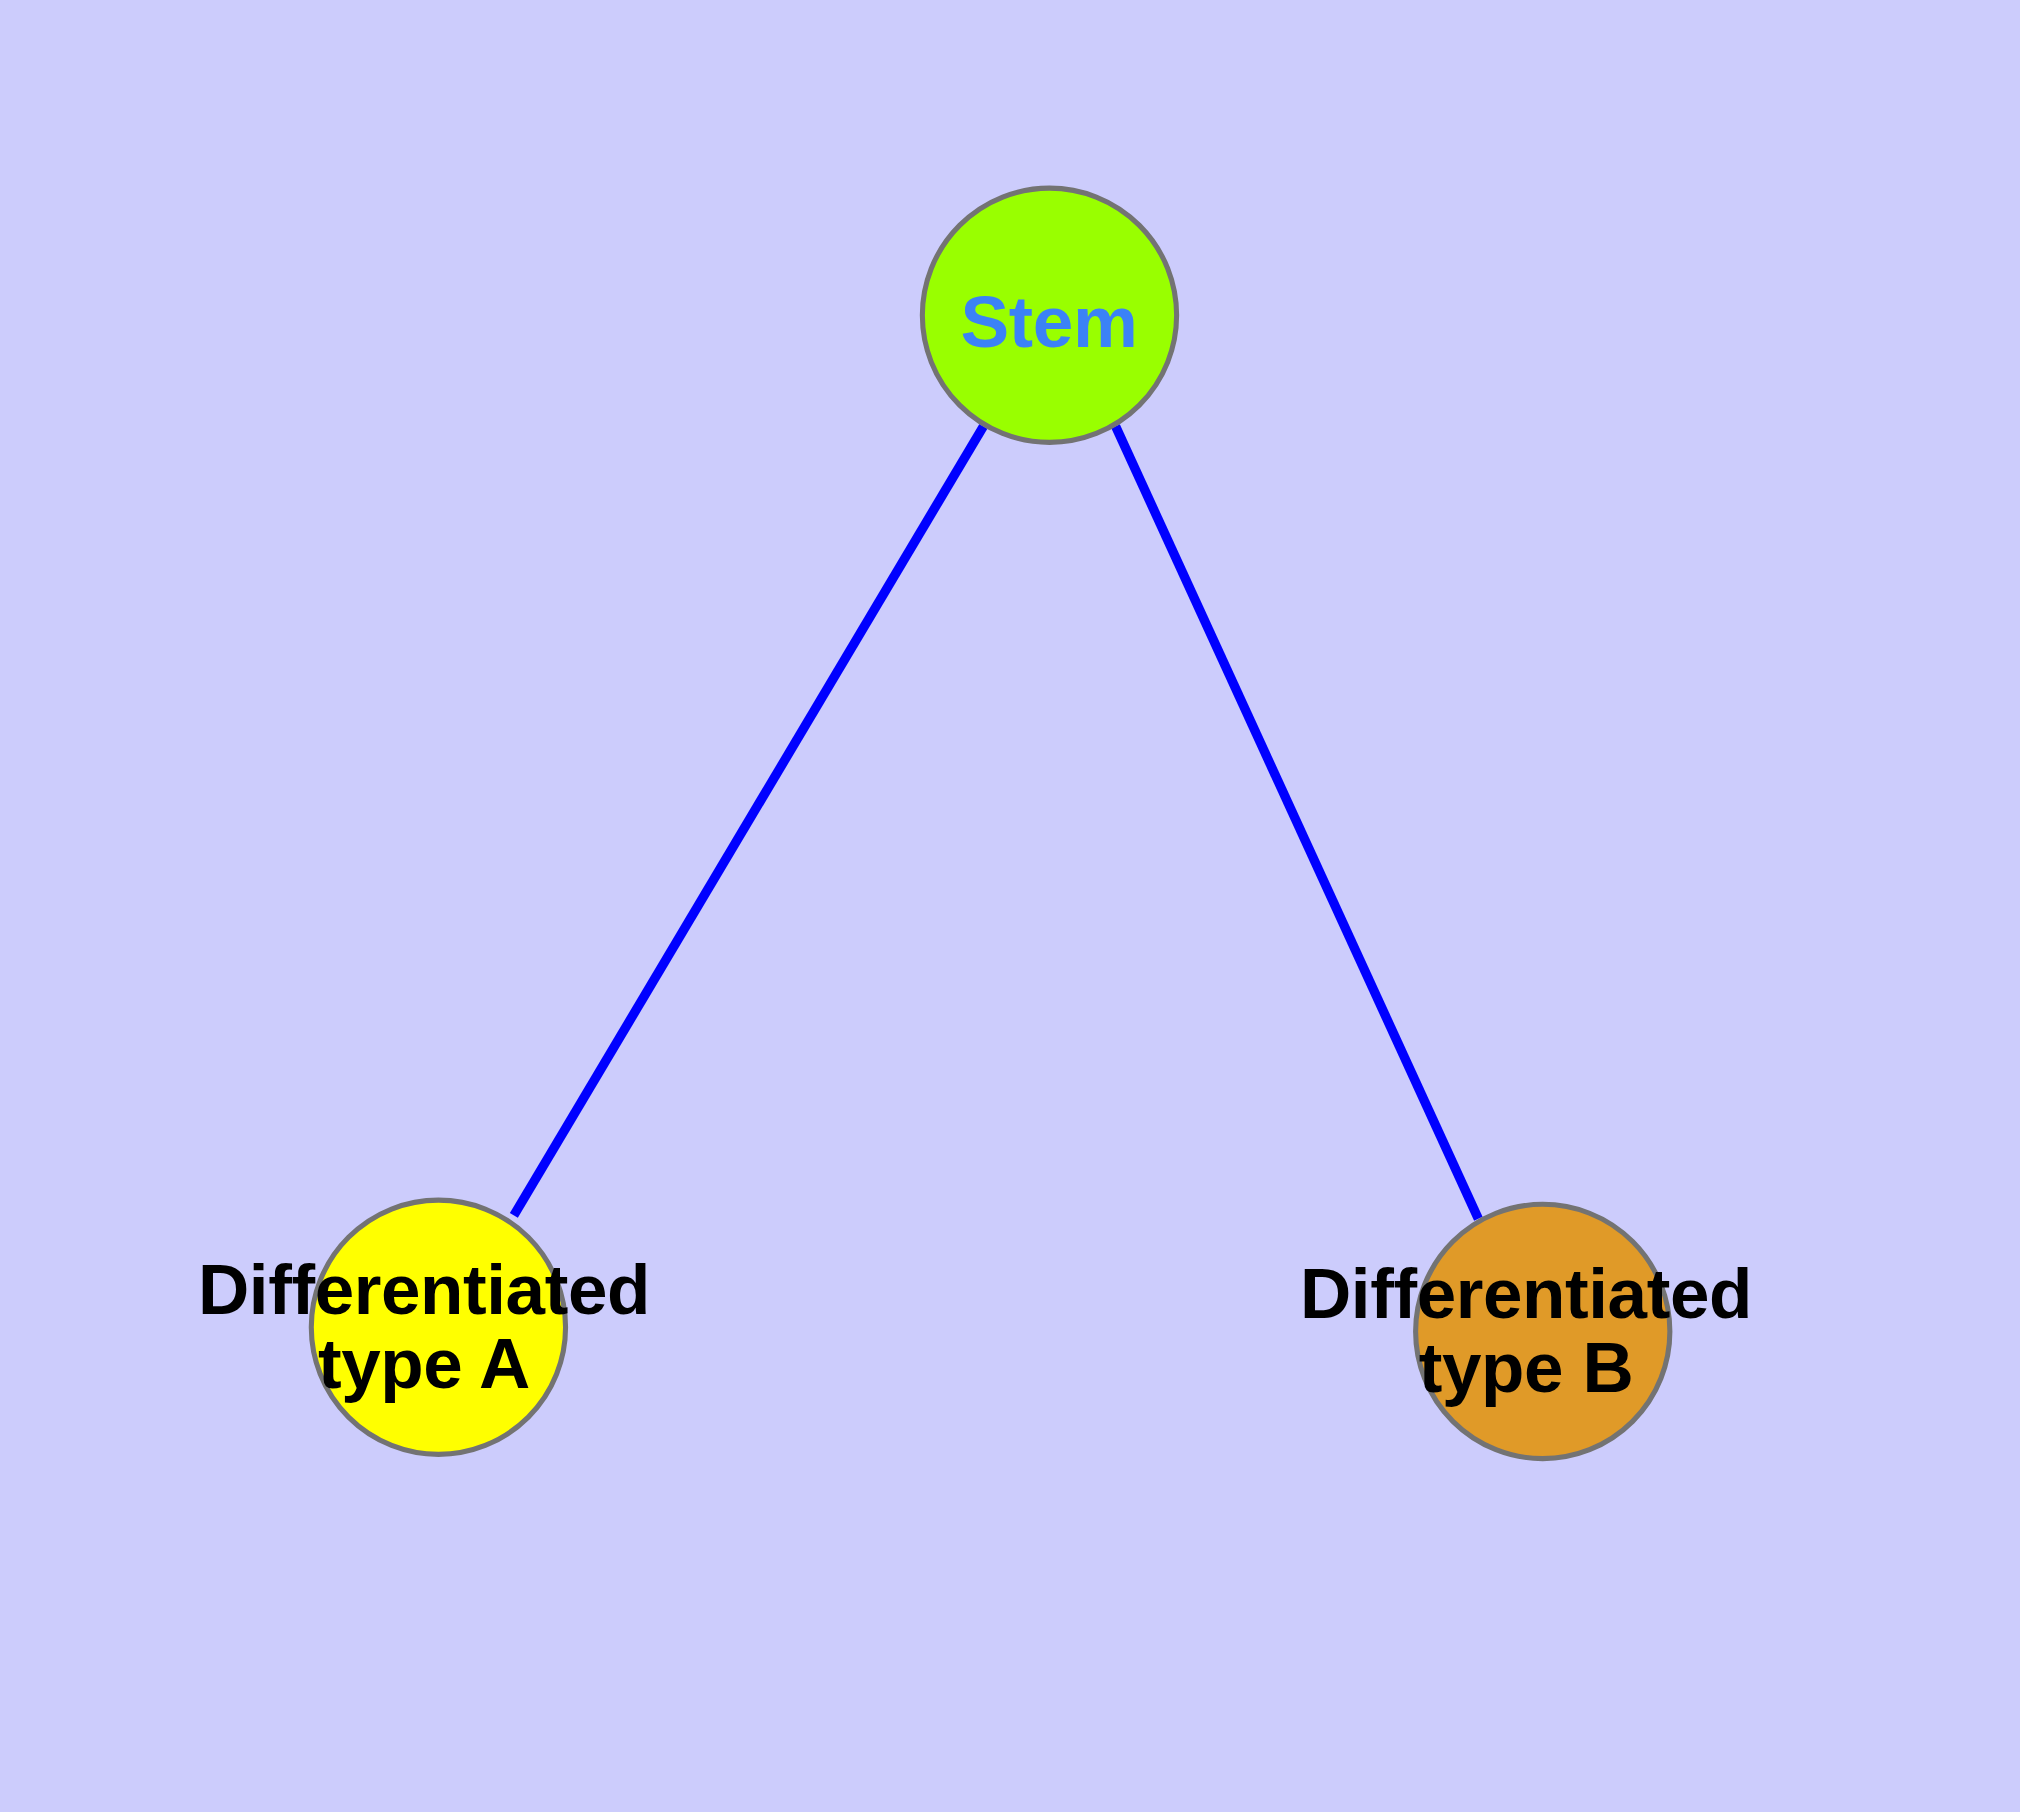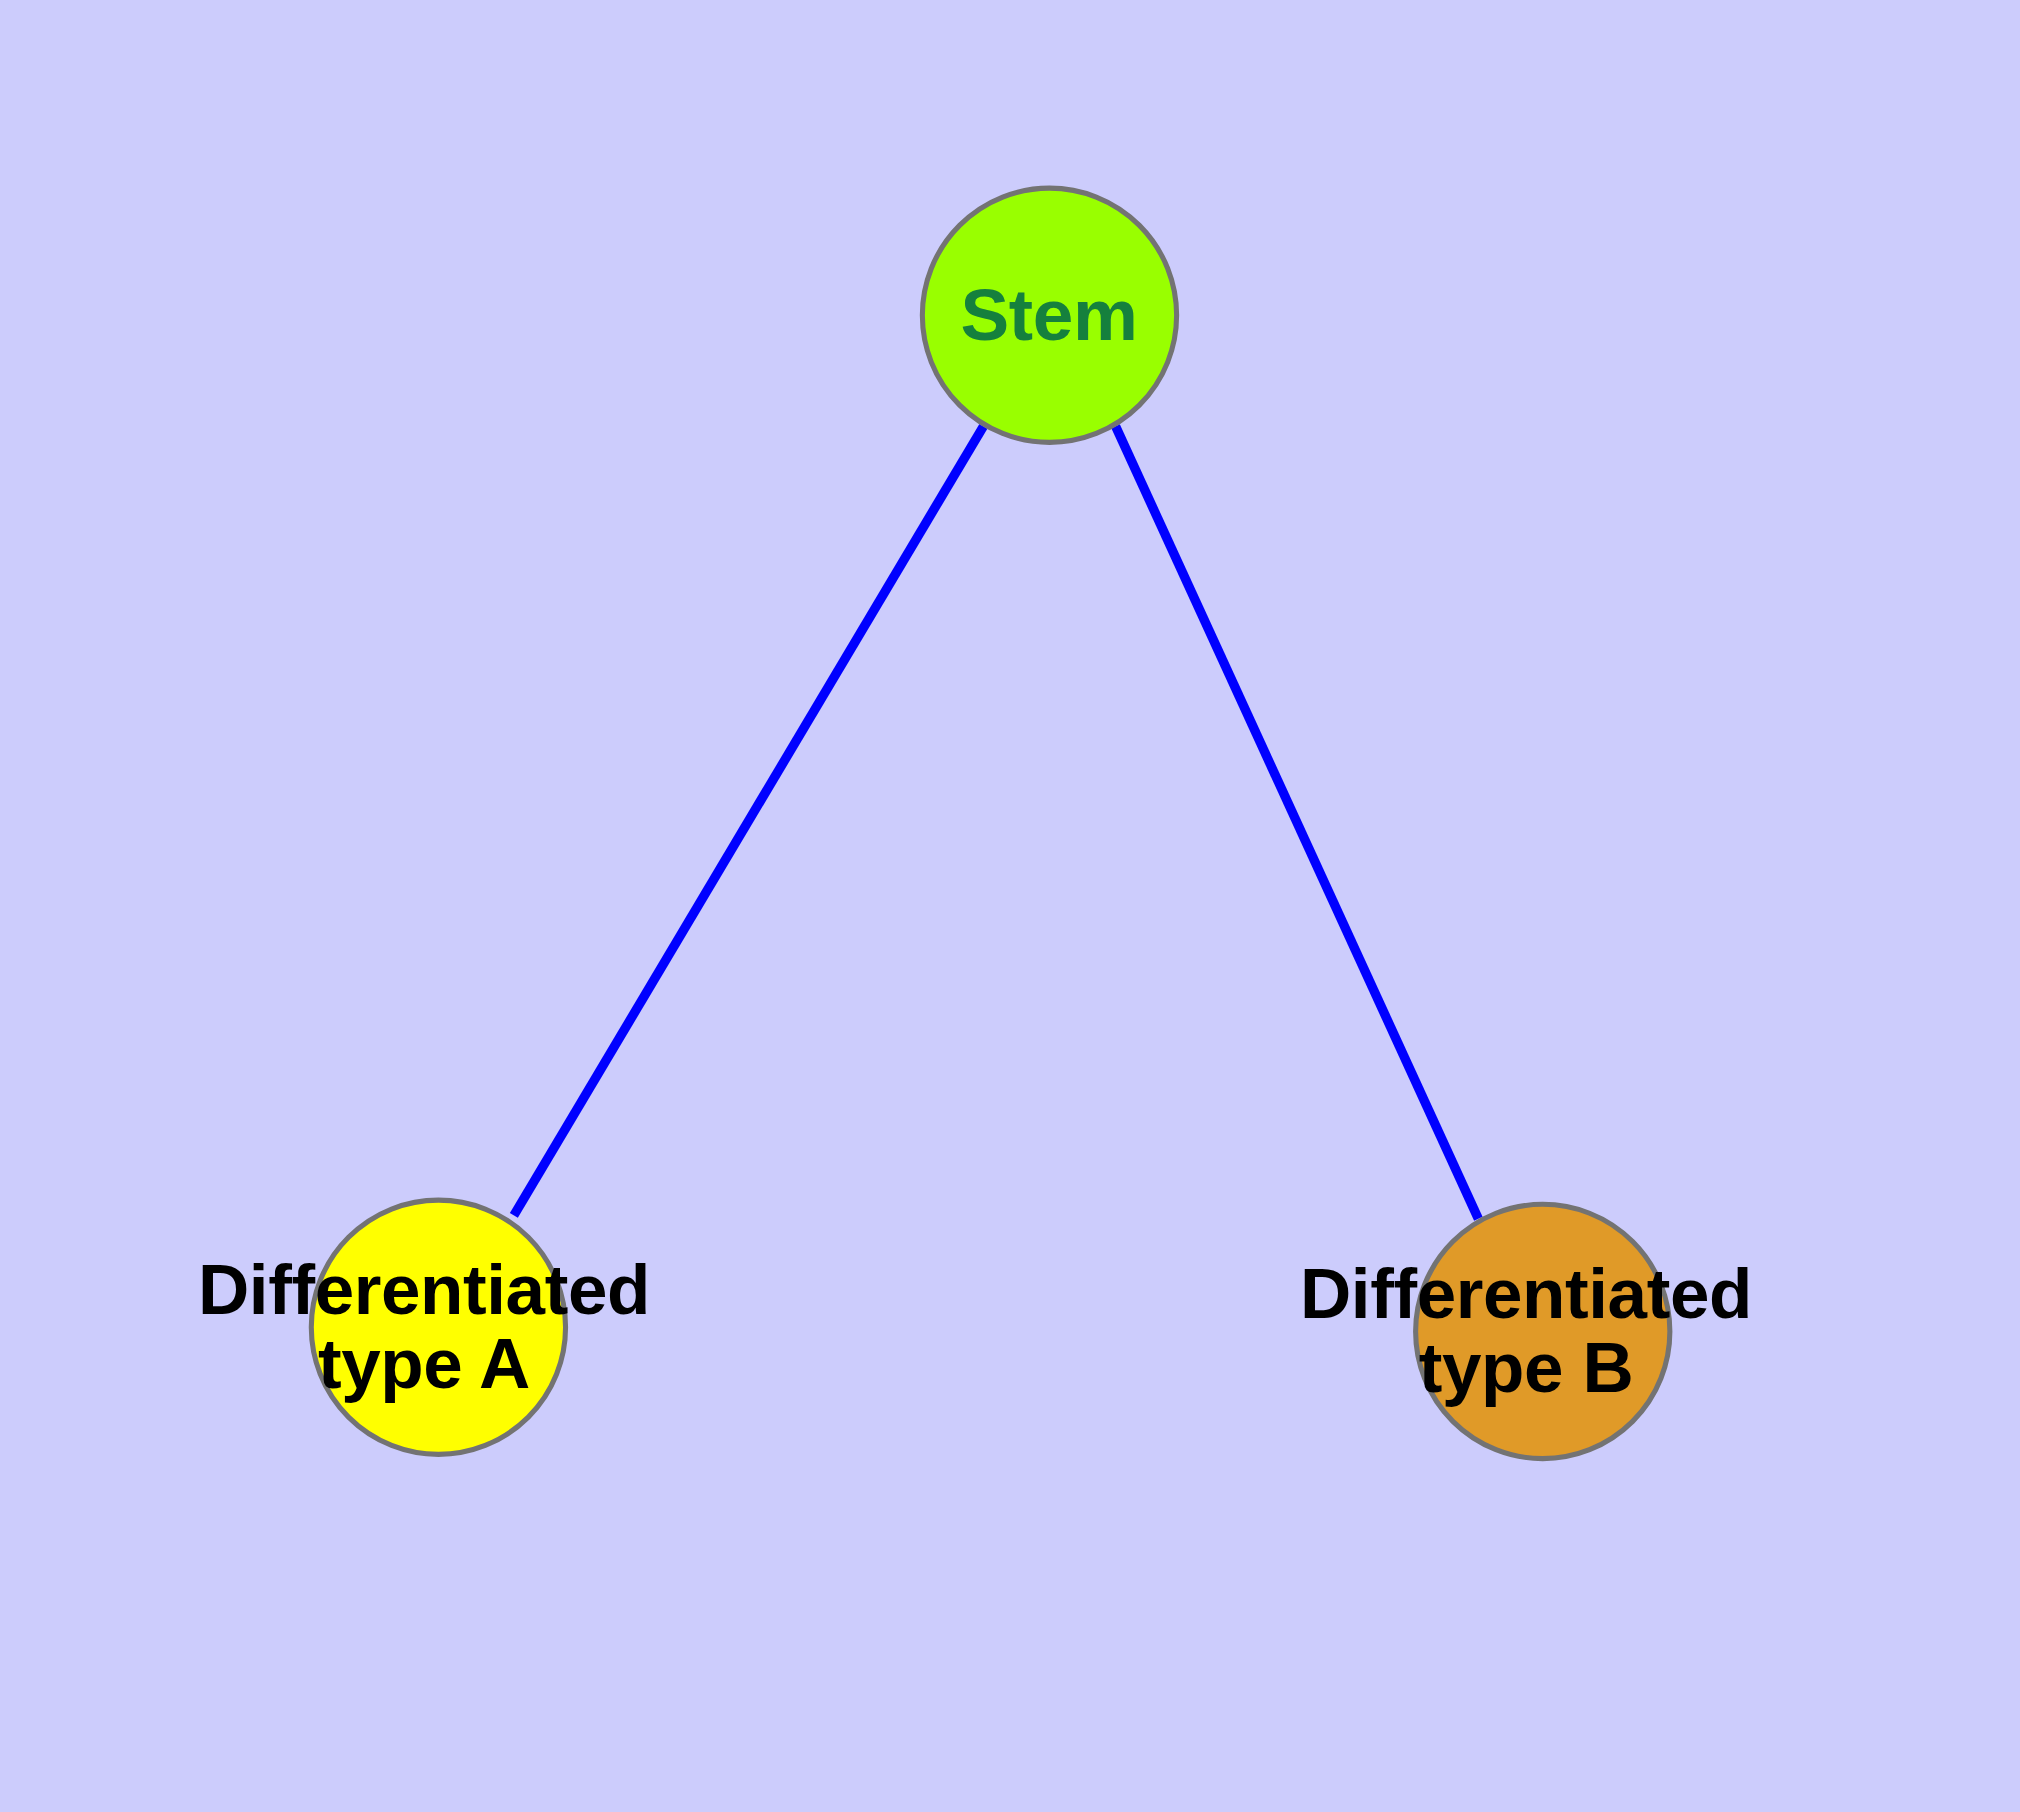--- a/index.html
+++ b/index.html
@@ -72,21 +72,21 @@
       <line id="edge-stem-b" stroke-width="11" stroke-linecap="butt" x1="1316" y1="503" x2="1744" y2="1438" stroke="#0000ff"></line>
     </g>
 
     <g>
       <circle id="node-diff-a" stroke-width="6" cx="517" cy="1566" r="150" fill="#ffff00" stroke="#737373"></circle>
       <circle id="node-diff-b" stroke-width="6" cx="1820" cy="1571" r="150" fill="#e09a28" stroke="#737373"></circle>
       <circle id="node-stem" stroke-width="6" cx="1238" cy="372" r="150" fill="#99ff00" stroke="#737373"></circle>
     </g>
   </svg>
 
-  <div class="node-label" id="label-stem" style="color: #15803d;">Stem</div>
+  <div class="node-label" id="label-stem" style="color: #3b82f6; margin-top: 7px;">Stem</div>
 
   <div class="node-label" id="label-type-a" style="color: rgb(0, 0, 0);">Differentiated
 type A</div>
 
   <div class="node-label" id="label-type-b" style="color: rgb(0, 0, 0);">Differentiated
 type B</div>
 
 </div>
 
 

